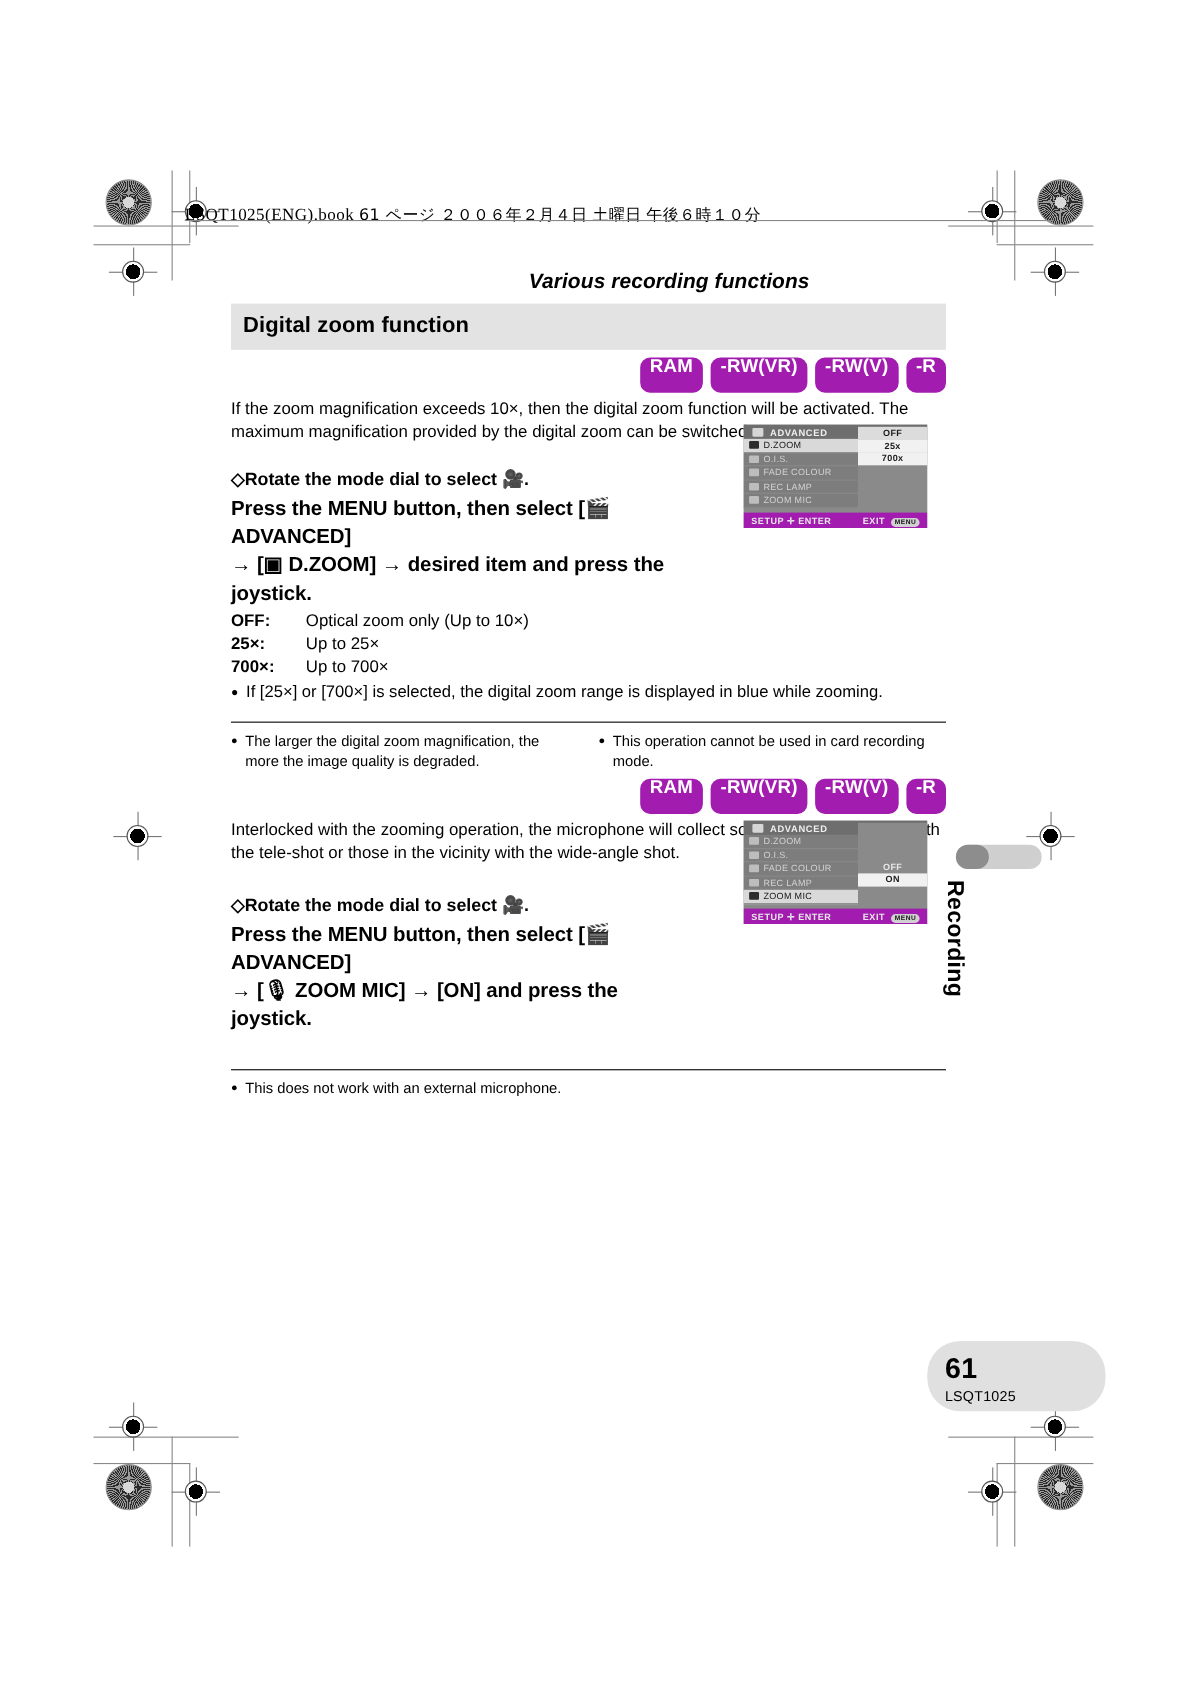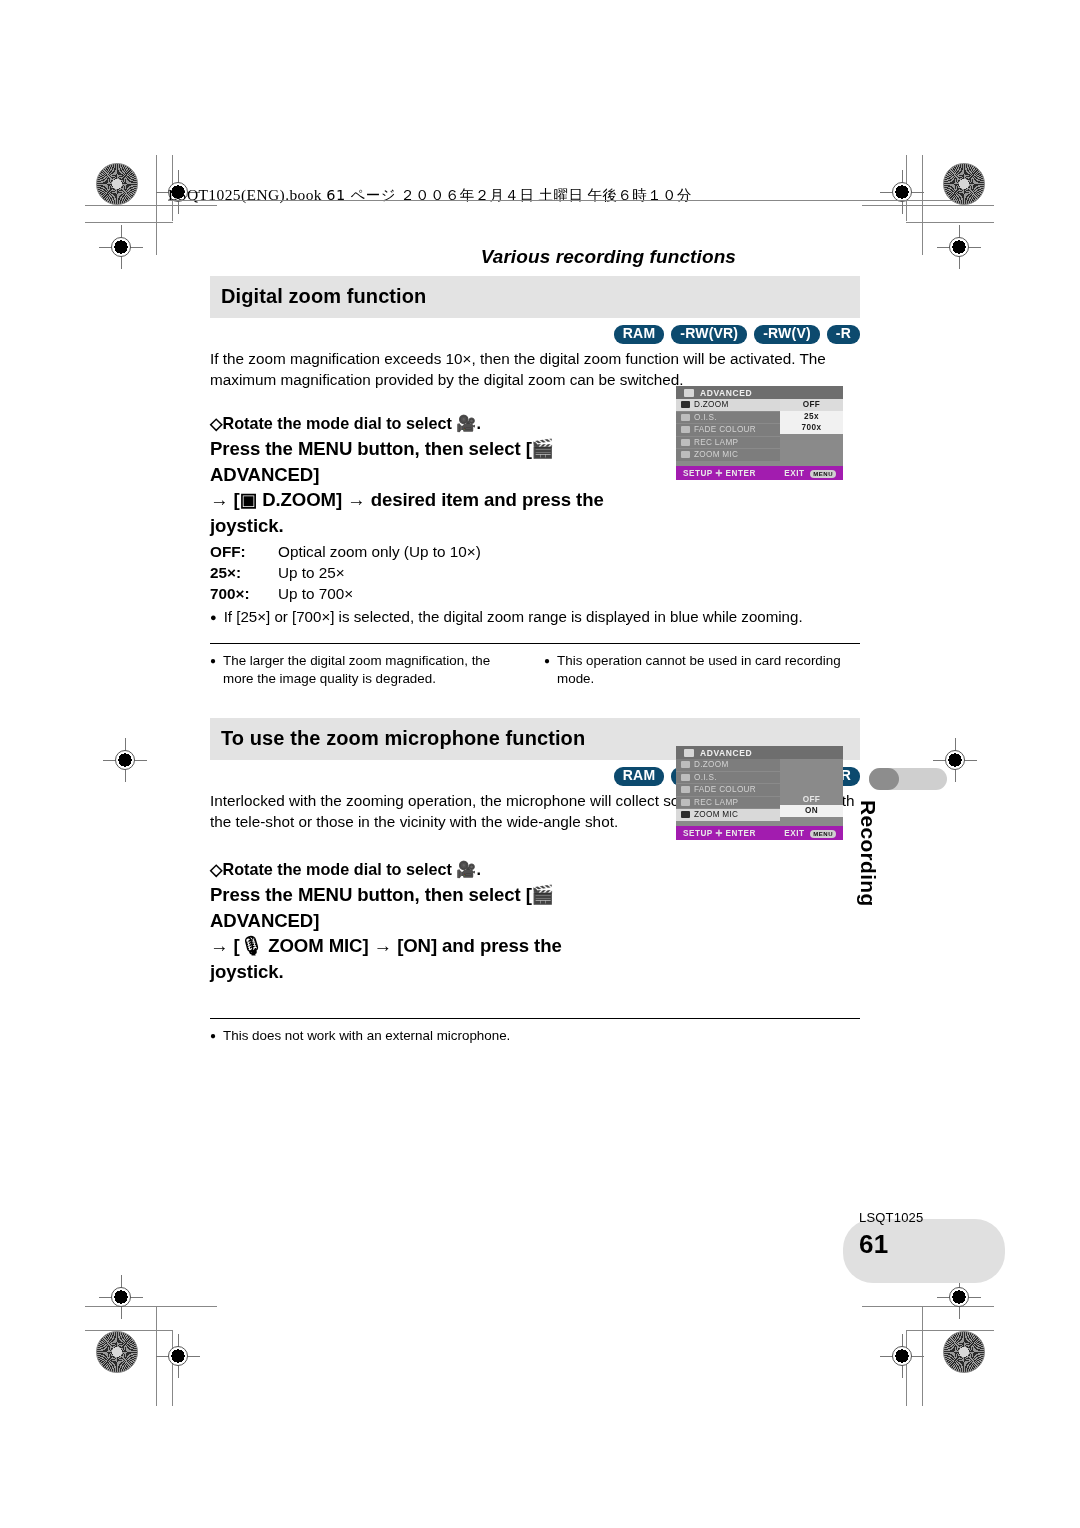--- a/index.html
+++ b/index.html
@@ -65,23 +65,23 @@
 
   .sect-head {
     background: #e3e3e3;
     font-size: 20px; font-weight: bold;
     padding: 9px 0 10px 11px;
     letter-spacing: .1px;
   }
 
   .badges { display: flex; justify-content: flex-end; gap: 7px; margin-top: 7px; }
   .badge {
-    background: #0c4a6e; color: #fff; border-radius: 9px;
-    font-size: 14px; font-weight: bold; letter-spacing: .2px;
-    padding: 2px 9px 5px 9px; line-height: 12px;
+    background: #a21caf; color: #fff; border-radius: 9px;
+    font-size: 17px; font-weight: bold; letter-spacing: .2px;
+    padding: 2px 9px 18px 9px; line-height: 12px;
     display: inline-block;
   }
 
   .para { font-size: 15.3px; line-height: 21px; margin-top: 4px; }
 
   .two-col { display: flex; gap: 18px; margin-top: 22px; }
   .col-left { width: 412px; }
   .col-right { width: 220px; }
 
   .dia-line { font-size: 16.2px; font-weight: bold; line-height: 23px; margin-bottom: 1px; }
@@ -120,21 +120,21 @@
     padding-left: 5px; font-size: 8.2px; font-weight: normal;
     color: #d2d2d2; background: #7d7d7d; letter-spacing: .3px;
     border-bottom: 1px solid #8a8a8a;
   }
   .lcd .row.sel { background: #d9d9d9; color: #171717; }
   .lcd .row .ico {
     width: 9px; height: 7px; background: #bdbdbd; border-radius: 1px;
     flex: none; display: inline-block;
   }
   .lcd .row.sel .ico { background: #2d2d2d; }
-  .lcd .vals { position: absolute; right: 0; top: 13px; width: 63px; }
+  .lcd .vals { position: absolute; right: 0; top: 2px; width: 63px; }
   .lcd .val {
     height: 11.5px; display: flex; align-items: center; justify-content: center;
     font-size: 8.2px; font-weight: bold; color: #e7e7e7;
     letter-spacing: .4px; background: #8a8a8a;
   }
   .lcd .val.hi { background: #dcdcdc; color: #1b1b1b; }
   .lcd .val.white { background: #f1f1f1; color: #1b1b1b; }
   .lcd .botbar {
     position: absolute; left: 0; bottom: 0; width: 100%; height: 14px;
     background: #a21caf; color: #e8e8e8;
@@ -167,21 +167,21 @@
   
   .pagebox {
     position: absolute; left: 843px; top: 1219px;
     width: 162px; height: 64px; border-radius: 30px; background: #e0e0e0;
   }
   .pagenum {
     position: absolute; left: 859px; top: 1229px;
     font-size: 26px; font-weight: bold; letter-spacing: .3px;
   }
   .pagecode {
-    position: absolute; left: 859px; top: 1210px;
+    position: absolute; left: 859px; top: 1262px;
     font-size: 13px; letter-spacing: .2px;
   }
 </style>
 </head>
 <body>
 
 <div class="reg-layer">
 
   <div class="starburst dense" style="left:96px;top:163px;"></div>
   <div class="cornerline" style="left:85px;top:205px;width:132px;height:1px;"></div>
@@ -325,21 +325,20 @@
         </div>
       </div>
       <div class="ncol">
         <div class="note-item">
           <span class="dot">●</span>
           <span>This operation cannot be used in card recording mode.</span>
         </div>
       </div>
     </div>
 
-    <div class="sect-head" style="margin-top:30px;">To use the zoom microphone function</div>
 
     <div class="badges">
       <span class="badge">RAM</span>
       <span class="badge">-RW(VR)</span>
       <span class="badge">-RW(V)</span>
       <span class="badge">-R</span>
     </div>
 
     <div class="para">Interlocked with the zooming operation, the microphone will collect sounds clearly far away with the tele-shot or those in the vicinity with the wide-angle shot.</div>
 

